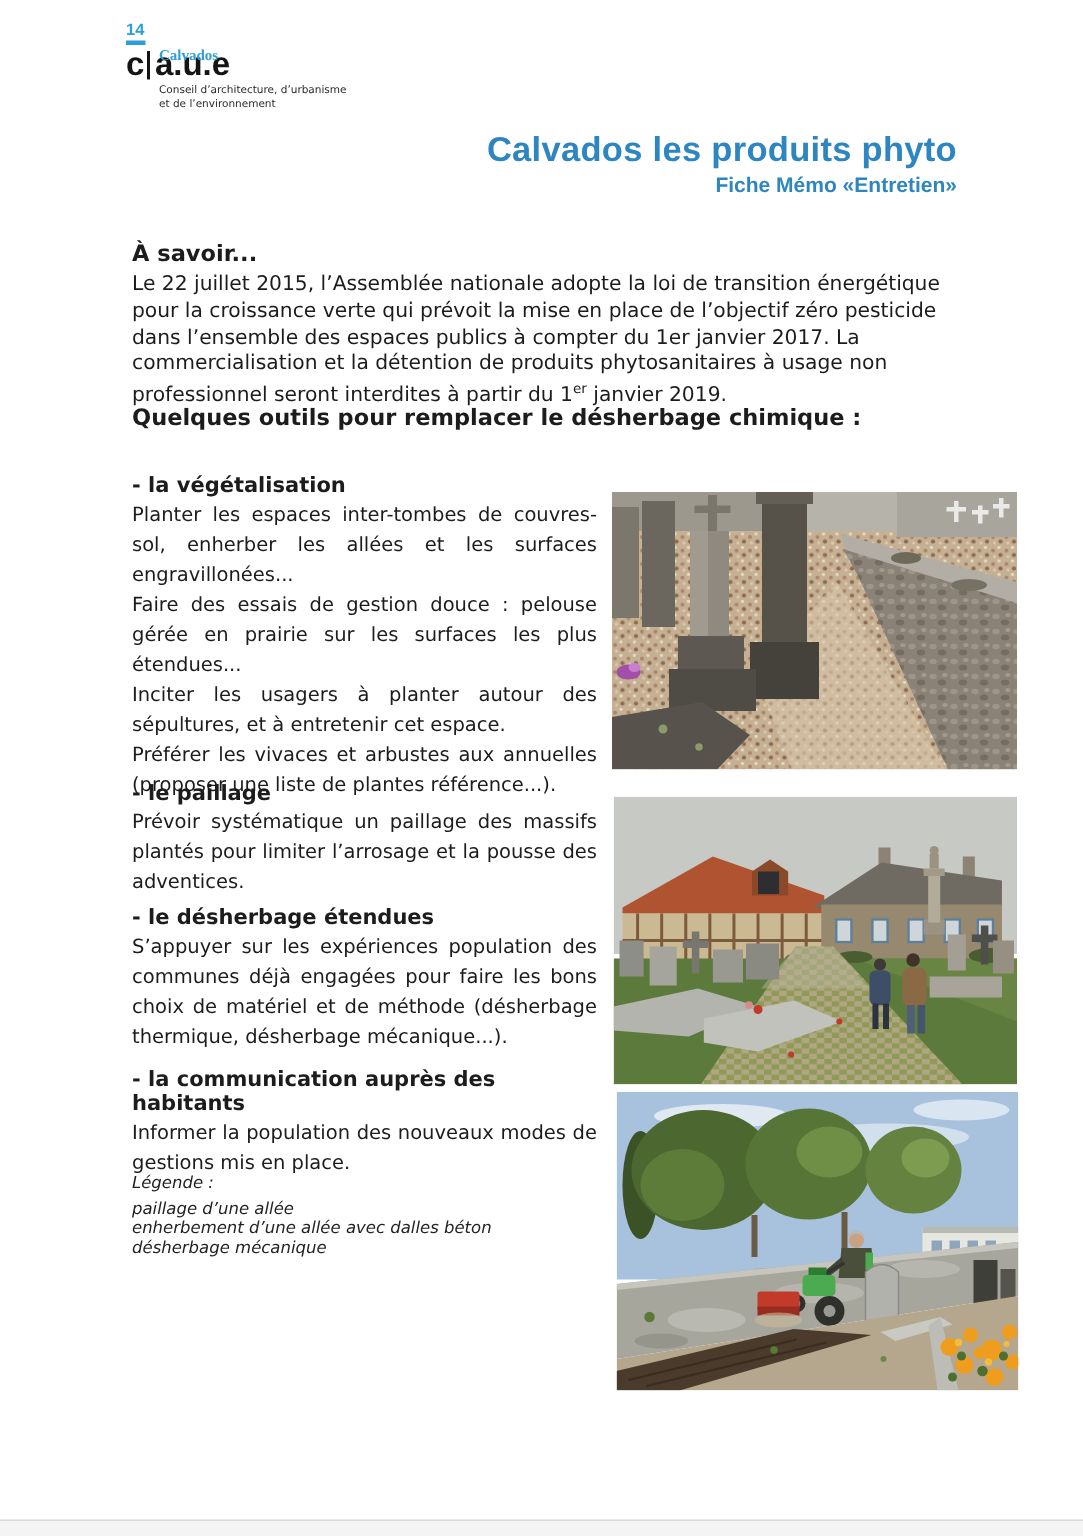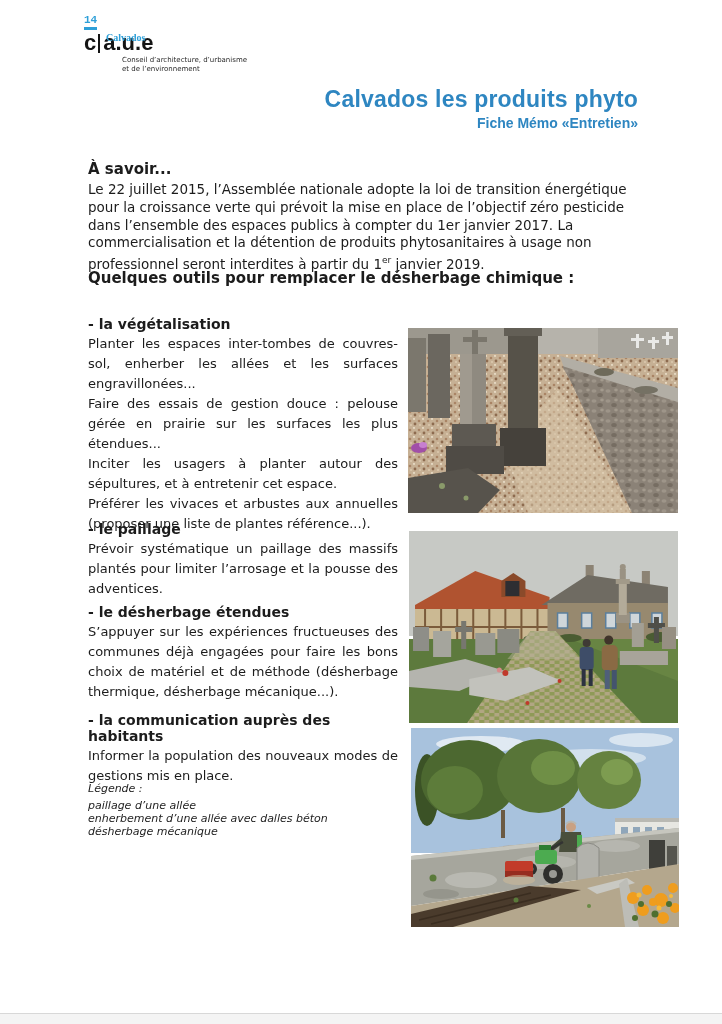--- a/index.html
+++ b/index.html
@@ -4,26 +4,26 @@
 <style>
   html,body { margin:0; padding:0; background:#fff; }
   .page {
     position:relative; width:722px; height:1024px; background:#ffffff;
     font-family:"DejaVu Sans","Liberation Sans",sans-serif; color:#1c1c1c;
     overflow:hidden;
   }
 
   
   .logo { position:absolute; left:84px; top:15px; }
-  .logo-num { color:#2d9fd8; font-family:Liberation Mono, monospace; font-weight:bold; font-size:11px; line-height:11px; }
+  .logo-num { color:#2d9fd8; font-family:Liberation Sans, sans-serif; font-weight:bold; font-size:11px; line-height:11px; }
   .logo-underline { width:13px; height:3px; background:#2d9fd8; margin-top:1px; }
   .logo-dept { position:absolute; left:22px; top:17px; color:#2d9fd8; font-family:Liberation Serif, serif; font-weight:bold; font-size:10px; }
   .logo-acronym { display:flex; align-items:center; margin-top:2px; font-family:"Liberation Sans",sans-serif; font-weight:bold; font-size:22px; color:#141414; line-height:22px; }
   .logo-bar { width:2px; height:19px; background:#141414; margin:0 3px 0 2px; }
-  .logo-tagline { margin-left:38px; margin-top:2px; font-size:7px; line-height:9px; color:#2a2a2a; }
+  .logo-tagline { margin-left:22px; margin-top:2px; font-size:7px; line-height:9px; color:#2a2a2a; }
 
   
   .title-block { position:absolute; right:84px; top:86px; text-align:right; color:#2e86c1; font-family:"Liberation Sans",sans-serif; }
   .doc-title { font-size:23px; font-weight:bold; line-height:26px; letter-spacing:0.2px; }
   .doc-subtitle { font-size:14px; font-weight:bold; margin-top:3px; }
 
   
   .intro { position:absolute; left:88px; top:160px; width:553px; }
   .intro-heading { font-size:15px; font-weight:bold; margin:0 0 3px 0; }
   .intro-body { font-size:13.5px; line-height:17.8px; margin:0; }
@@ -91,21 +91,21 @@
     <p class="sec-para">Préférer les vivaces et arbustes aux annuelles (proposer une liste de plantes référence...).</p>
   </div>
 
   <div class="col-section sec-2">
     <p class="sec-title">- le paillage</p>
     <p class="sec-para">Prévoir systématique un paillage des massifs plantés pour limiter l’arrosage et la pousse des adventices.</p>
   </div>
 
   <div class="col-section sec-3">
     <p class="sec-title">- le désherbage étendues</p>
-    <p class="sec-para">S’appuyer sur les expériences fructueuses des communes déjà engagées pour faire les bons choix de matériel et de méthode (désherbage thermique, désherbage mécanique...).</p>
+    <p class="sec-para">S’appuyer sur les expériences population des communes déjà engagées pour faire les bons choix de matériel et de méthode (désherbage thermique, désherbage mécanique...).</p>
   </div>
 
   <div class="col-section sec-4">
     <p class="sec-title">- la communication auprès des habitants</p>
     <p class="sec-para">Informer la population des nouveaux modes de gestions mis en place.</p>
   </div>
 
   <div class="legend">
     <p class="legend-heading">Légende :</p>
     <p class="legend-item">paillage d’une allée</p>

